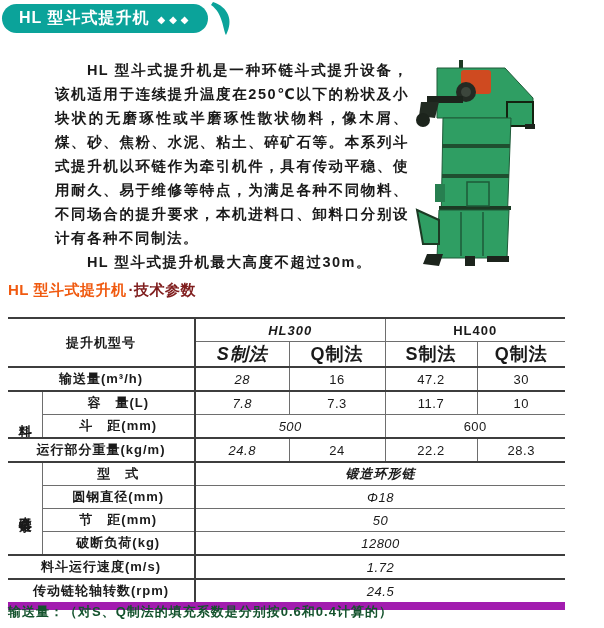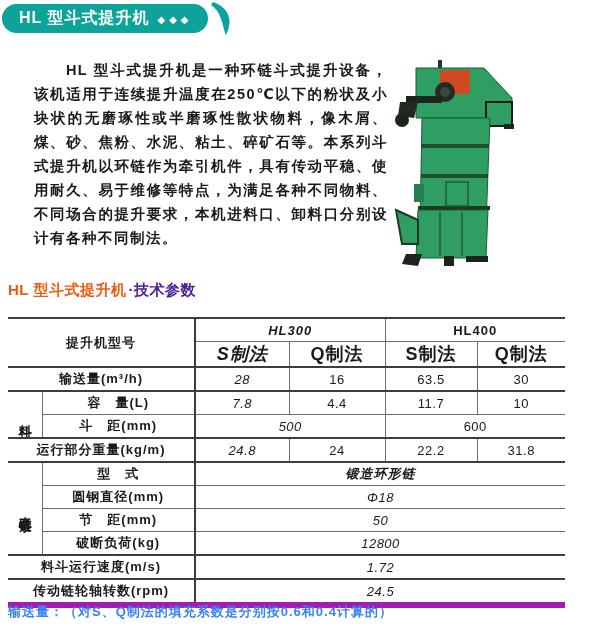--- a/index.html
+++ b/index.html
@@ -11,70 +11,71 @@
   
   .banner{position:absolute;left:2px;top:4px;height:30px;display:flex;align-items:flex-start;}
   .banner-pill{
     height:29px;border-radius:15px;padding:0 15px 0 17px;
     display:inline-flex;align-items:center;gap:8px;
     color:#fff;font-weight:700;font-size:16px;letter-spacing:1px;white-space:nowrap;
   }
   .banner-diamonds{font-size:10px;letter-spacing:4px;padding-top:2px;}
   .banner-swoosh{margin-left:3px;margin-top:-2px;}
   
-  .content{position:absolute;left:0;top:58px;width:540px;display:flex;}
+  .content{position:absolute;left:0;top:58px;width:540px;display:flex;padding-left:21px;}
   .text-col{width:418px;margin-left:34px;}
   .text-col p{
     margin:0;font-size:14.5px;line-height:24px;font-weight:700;color:#1a1a1a;
     letter-spacing:1.5px;text-align:justify;text-justify:inter-ideograph;text-indent:2.2em;
   }
   .img-col{width:152px;margin-left:0;}
   
   .section-title{position:absolute;left:8px;top:281px;font-size:15px;font-weight:700;letter-spacing:.5px;}
   .section-title .hl{margin-right:2px;}
   
   table.spec{
     position:absolute;left:8px;top:317px;width:557px;
     border-collapse:collapse;table-layout:fixed;
-    border-top:2px solid #3d3d3d;border-bottom:6px solid #a21caf;
+    border-top:2px solid #3d3d3d;border-bottom:8px solid #a21caf;
     font-size:13px;color:#1a1a1a;
   }
   table.spec td{
     padding:0;text-align:center;vertical-align:middle;height:22px;
     font-weight:700;letter-spacing:1px;overflow:hidden;
   }
   table.spec td.num{font-weight:400;letter-spacing:.5px;margin-left:48px;}
   td.tk{border-top:2px solid #3d3d3d;}
   td.tn{border-top:1px solid #6e6e6e;}
   td.lk{border-left:2px solid #3d3d3d;font-style:italic;}
   td.ln{border-left:1px solid #6e6e6e;}
   td.vgroup{
     writing-mode:vertical-rl;text-orientation:upright;
     letter-spacing:3px;font-size:13px;
   }
   td.hrow1{height:25px;} td.hrow2{height:20px;font-size:18px;}
   
-  .footnote{position:absolute;left:8px;top:603px;font-size:13px;font-weight:700;letter-spacing:1px;color:#3b82f6;}
+  .footnote{position:absolute;left:8px;top:603px;font-size:13px;font-weight:700;letter-spacing:1px;color:#14532d;}
 </style>
 </head>
 <body>
 
 <div class="banner">
   <div class="banner-pill" style="background:#0ba39a">
     <span>HL 型斗式提升机</span>
     <span class="banner-diamonds">◆◆◆</span>
   </div>
   <svg class="banner-swoosh" width="24" height="34" viewBox="0 0 24 34">
     <path d="M2,0 C17,5 23,18 15,33 C12,28 12,11 0,3 Z" fill="#0ba39a"></path>
   </svg>
 </div>
 
 <div class="content">
   <div class="text-col">
     <p>HL 型斗式提升机是一种环链斗式提升设备，该机适用于连续提升温度在250℃以下的粉状及小块状的无磨琢性或半磨琢性散状物料，像木屑、煤、砂、焦粉、水泥、粘土、碎矿石等。本系列斗式提升机以环链作为牵引机件，具有传动平稳、使用耐久、易于维修等特点，为满足各种不同物料、不同场合的提升要求，本机进料口、卸料口分别设计有各种不同制法。</p>
+    <p>HL 型斗式提升机最大高度不超过30m。</p>
   </div>
   <div class="img-col">
     <svg width="152" height="212" viewBox="0 0 152 212">
 
       <rect x="50" y="2" width="4" height="9" fill="#1e3a24"></rect>
 
       <polygon points="28,10 96,10 124,40 124,68 100,68 100,60 28,60" fill="#2f9e63" stroke="#1e5a38" stroke-width="1"></polygon>
 
       <rect x="52" y="12" width="30" height="24" rx="3" fill="#cf4a20"></rect>
       <circle cx="57" cy="34" r="10" fill="#232a23"></circle>
@@ -103,21 +104,21 @@
       <polygon points="8,152 30,162 30,186 14,186" fill="#2f9e63" stroke="#1c3a24" stroke-width="2"></polygon>
 
       <polygon points="18,196 34,196 30,208 14,206" fill="#1c241c"></polygon>
       <rect x="56" y="198" width="10" height="10" fill="#1c241c"></rect>
       <rect x="78" y="198" width="22" height="6" fill="#1c241c"></rect>
     </svg>
   </div>
 </div>
 
 <div class="section-title">
-  <span class="hl" style="color:#f05a10">HL 型斗式提升机</span><span style="color:#4c1d95">·技术参数</span>
+  <span class="hl" style="color:#f05a10">HL 型斗式提升机</span><span style="color:#7f1d1d">·技术参数</span>
 </div>
 
 <table class="spec">
   <colgroup>
     <col style="width:34px">
       <col style="width:153px">
     <col style="width:94px">
       <col style="width:96px">
     <col style="width:92px">
       <col style="width:88px">
@@ -131,42 +132,42 @@
     <tr>
       <td class="hrow2 lk tn">S制法</td>
       <td class="hrow2 ln tn">Q制法</td>
       <td class="hrow2 ln tn">S制法</td>
       <td class="hrow2 ln tn">Q制法</td>
     </tr>
     <tr>
       <td class="tk" colspan="2">输送量(m³/h)</td>
       <td class="tk lk num">28</td>
       <td class="tk ln num">16</td>
-      <td class="tk ln num">63.5</td>
+      <td class="tk ln num">47.2</td>
       <td class="tk ln num">30</td>
     </tr>
     <tr>
       <td class="tk vgroup" rowspan="2">料斗</td>
       <td class="tk ln">容　量(L)</td>
       <td class="tk lk num">7.8</td>
-      <td class="tk ln num">4.4</td>
+      <td class="tk ln num">7.3</td>
       <td class="tk ln num">11.7</td>
       <td class="tk ln num">10</td>
     </tr>
     <tr>
       <td class="tn ln">斗　距(mm)</td>
       <td class="tn lk num" colspan="2">500</td>
       <td class="tn ln num" colspan="2">600</td>
     </tr>
     <tr>
       <td class="tk" colspan="2">运行部分重量(kg/m)</td>
       <td class="tk lk num">24.8</td>
       <td class="tk ln num">24</td>
       <td class="tk ln num">22.2</td>
-      <td class="tk ln num">31.8</td>
+      <td class="tk ln num">28.3</td>
     </tr>
     <tr>
       <td class="tk vgroup" rowspan="4">牵引链条</td>
       <td class="tk ln">型　式</td>
       <td class="tk lk" colspan="4">锻造环形链</td>
     </tr>
     <tr>
       <td class="tn ln">圆钢直径(mm)</td>
       <td class="tn lk num" colspan="4">Φ18</td>
     </tr>

